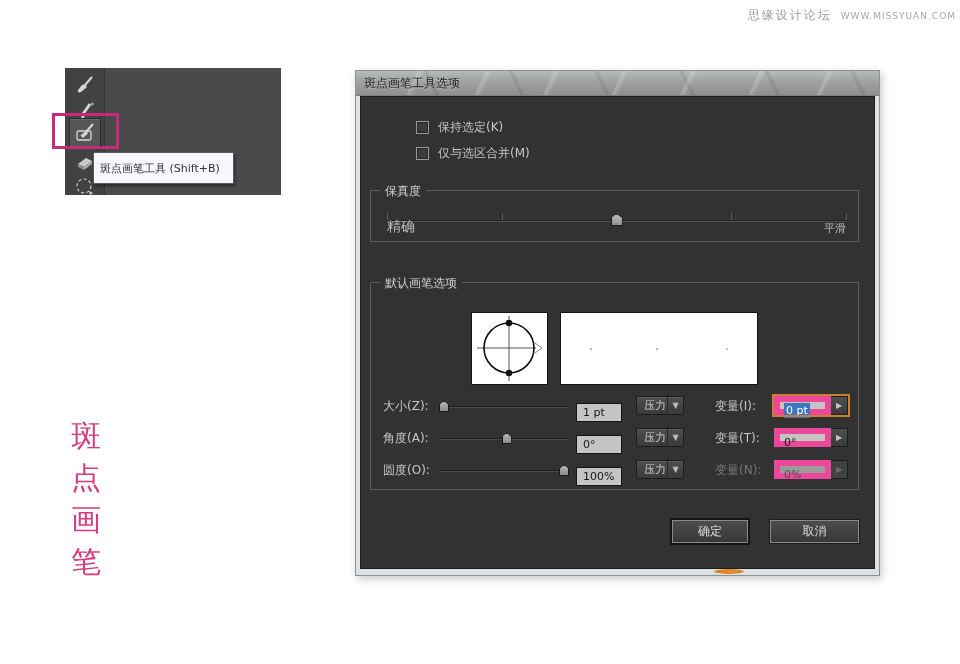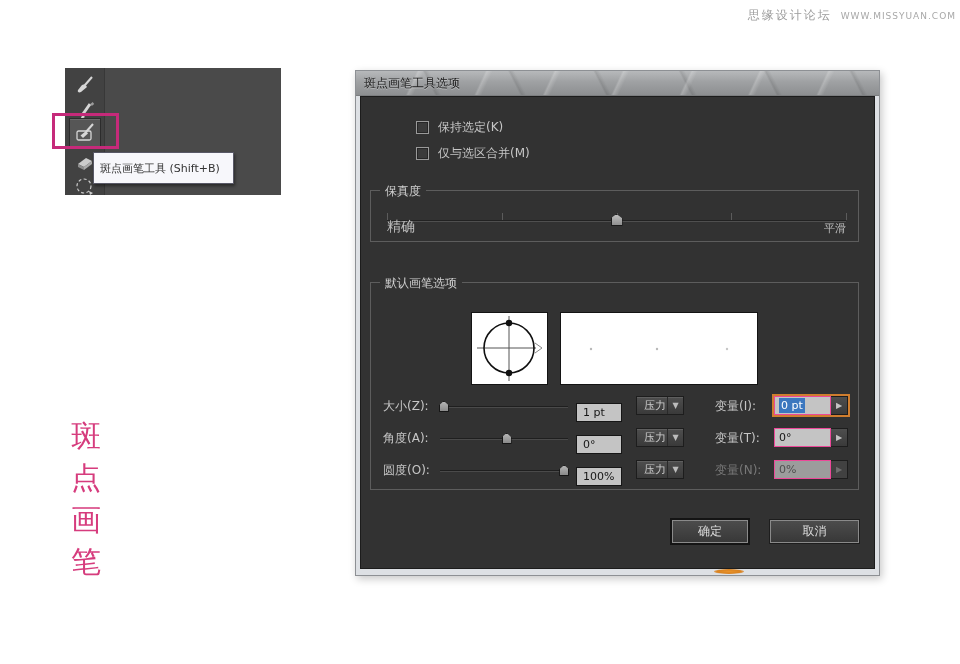--- a/index.html
+++ b/index.html
@@ -92,21 +92,21 @@
                font-size:11px; line-height:17px; padding-left:6px;margin-top:7px; }
   .dropdown { position:absolute; left:253px; top:0; width:48px; height:19px;
               background:linear-gradient(#4e4e4e,#3a3a3a); border:1px solid #1d1d1d;
               box-shadow:inset 0 1px 0 #5f5f5f; display:flex; align-items:center; }
   .dd-label { flex:1; font-size:11px; color:#cccccc; padding-left:7px; }
   .dd-arrow { width:16px; height:100%; border-left:1px solid #2a2a2a;
               display:flex; align-items:center; justify-content:center;
               font-size:8px; color:#bcbcbc; }
   .var-label { position:absolute; left:332px; top:2px; font-size:12px; color:#c6c6c6; }
   .var-wrap { position:absolute; left:391px; top:0; display:flex; height:19px; }
-  .var-field { width:57px; height:19px; background:#c4c4c4; border:1px solid #ec4899;
+  .var-field { width:57px; height:19px; background:#c4c4c4; border:6px solid #ec4899;
                color:#161616; font-size:11px; line-height:17px; padding-left:4px; }
   .var-field .sel { background:#3b77bf; color:#ffffff; padding:1px 2px; }
   .var-arrow { width:17px; height:19px; background:linear-gradient(#4e4e4e,#3a3a3a);
                border:1px solid #1d1d1d; border-left:none;
                display:flex; align-items:center; justify-content:center;
                font-size:8px; color:#c4c4c4; }
   .var-wrap.focused { outline:2px solid #cf7d2e; outline-offset:0px; }
   .dim { color:#787878 !important; }
   .var-field.dim-field { background:#9c9c9c; color:#4f4f4f; }
   .var-arrow.dim-arrow { color:#6f6f6f; background:#414141; }

